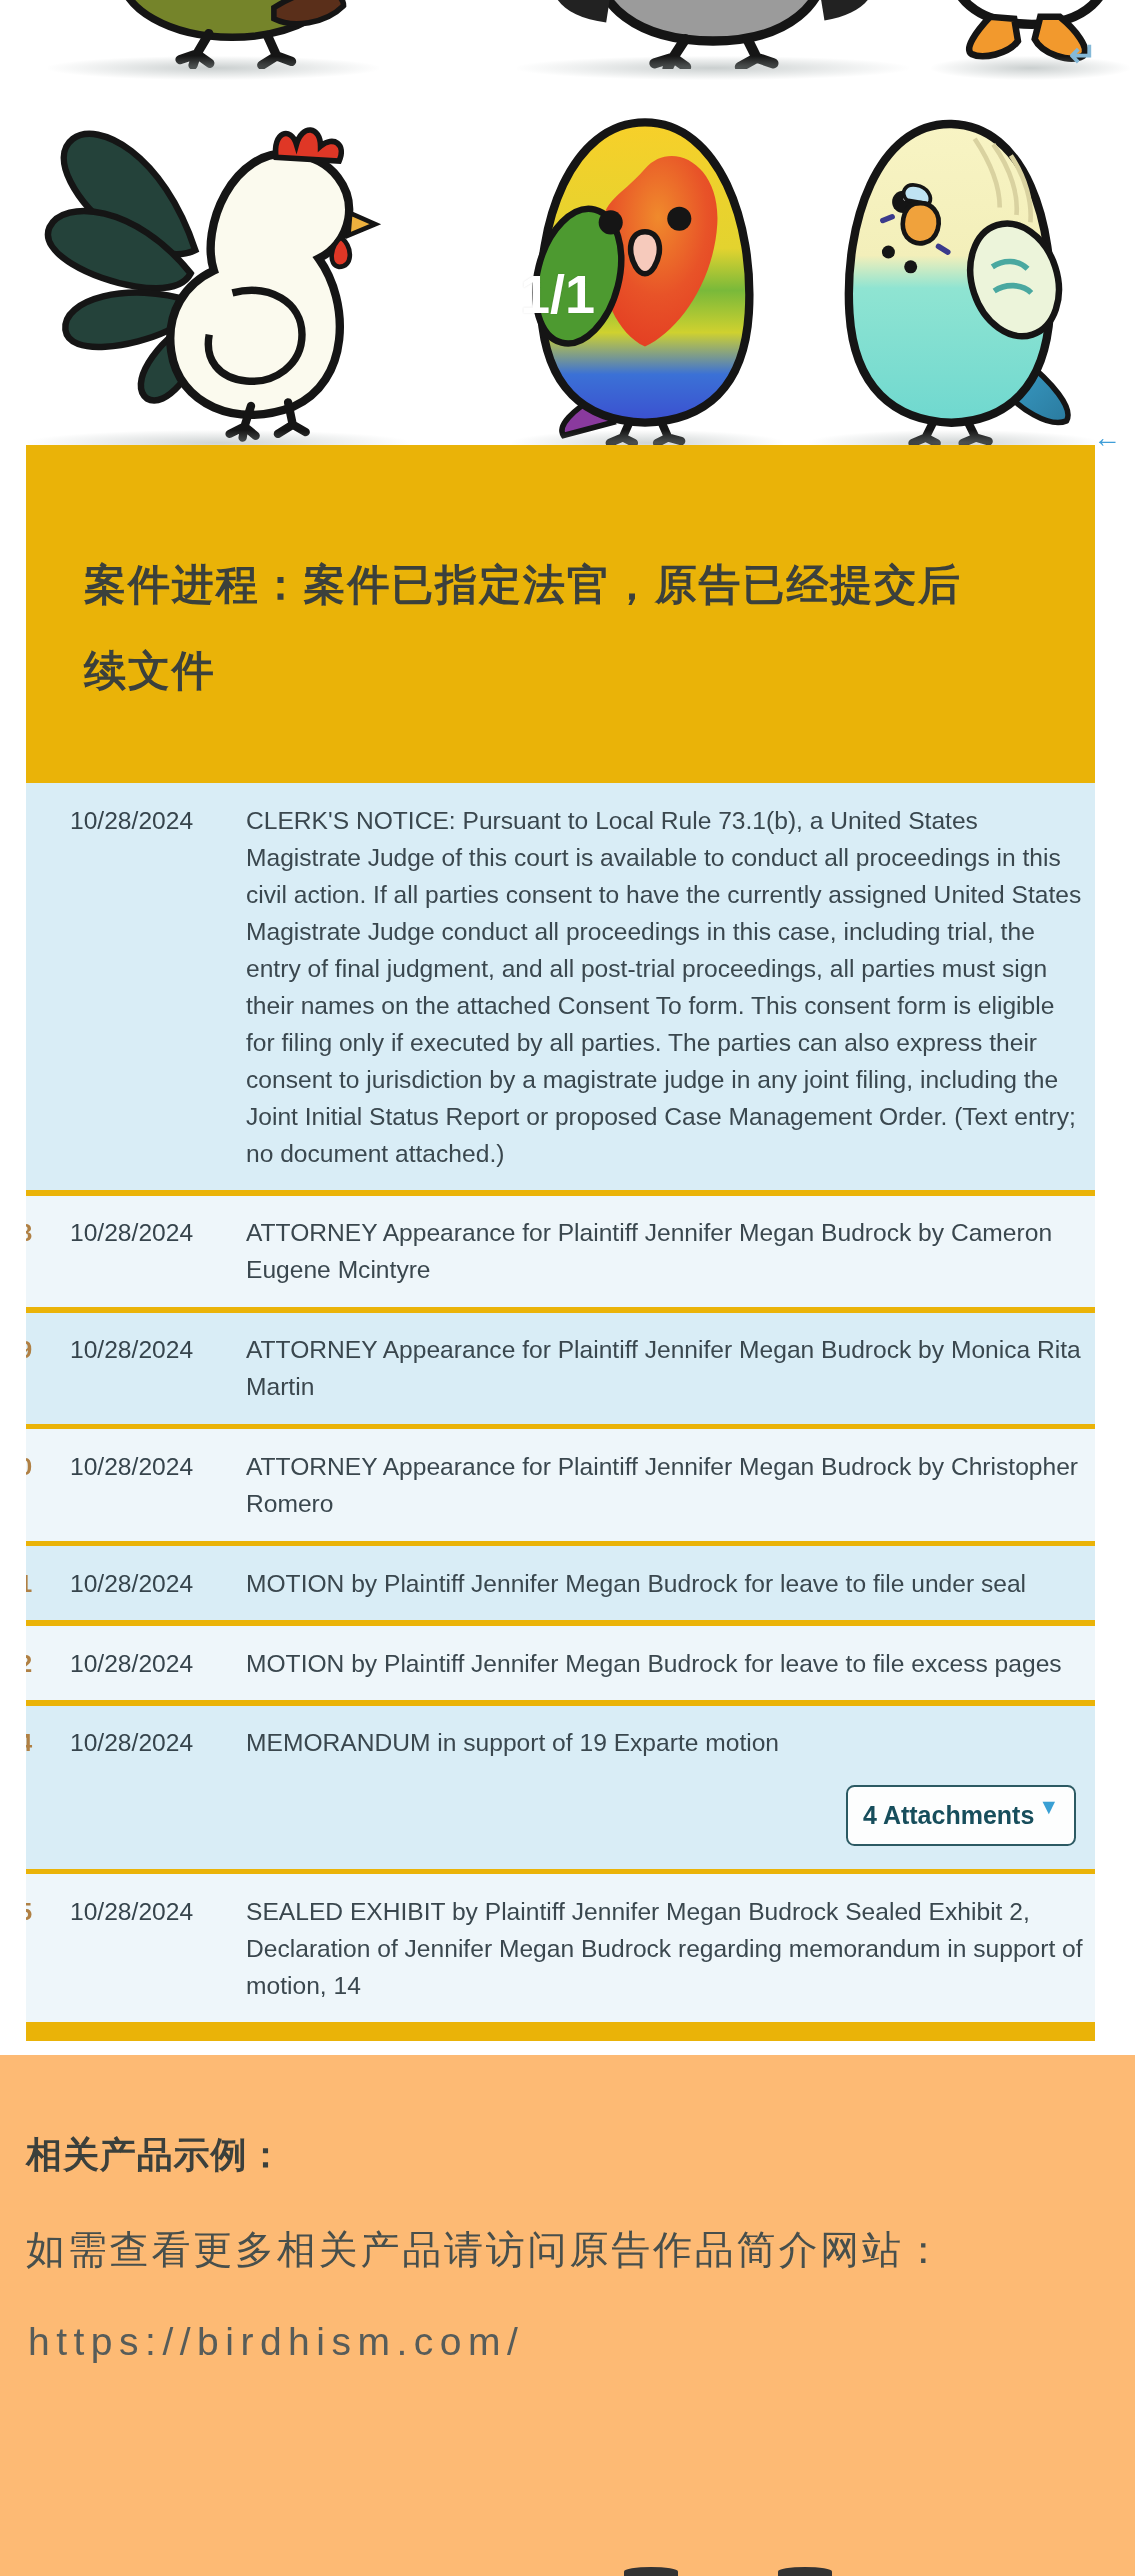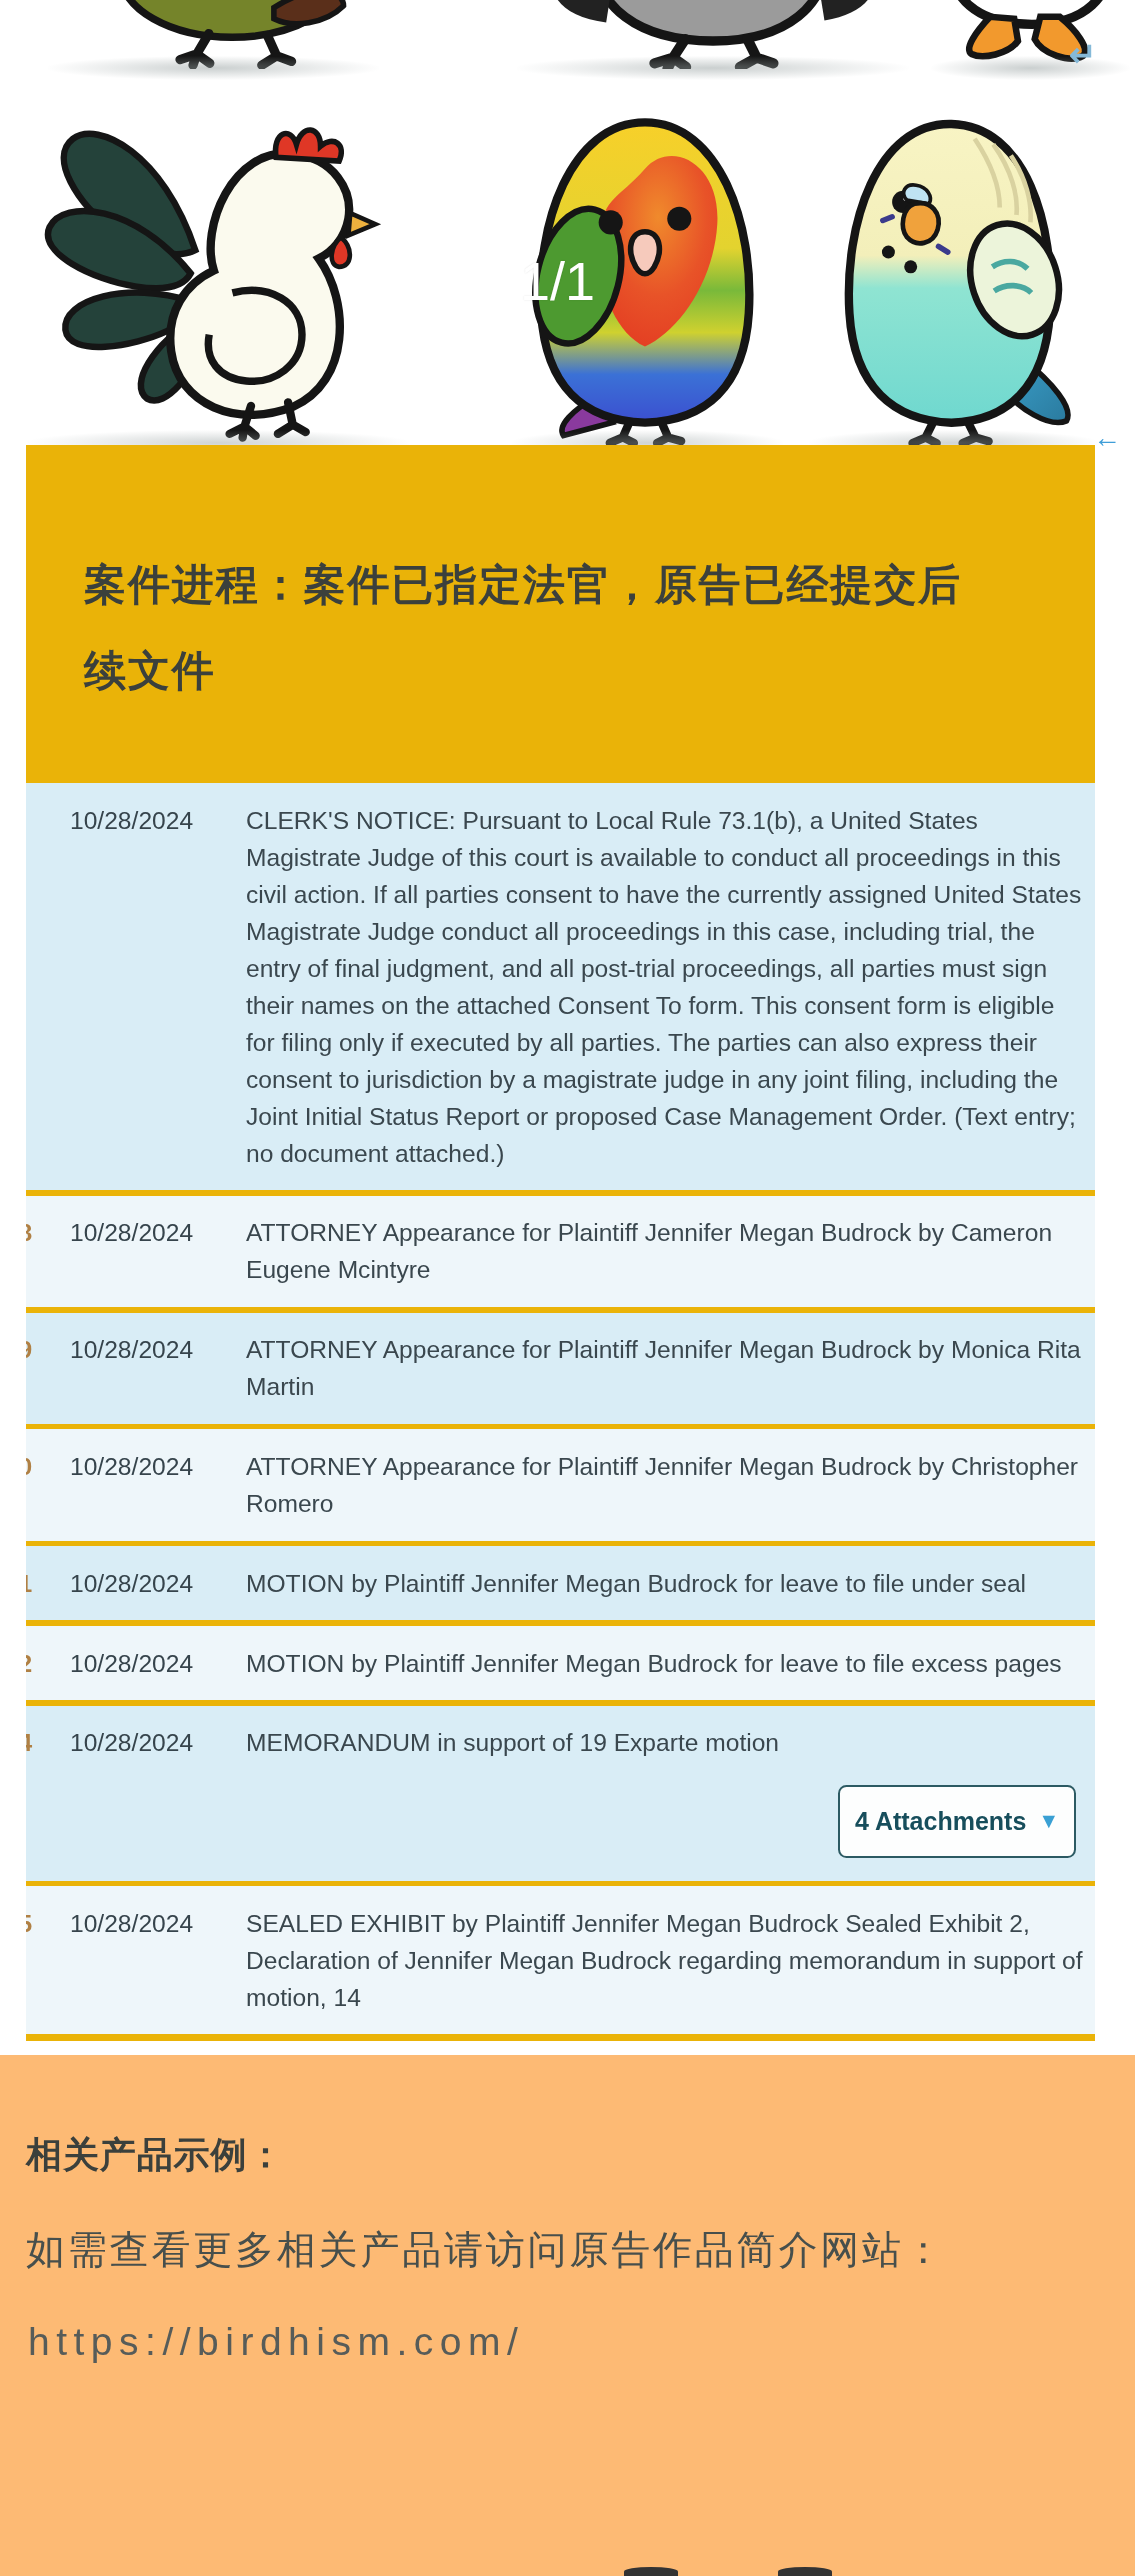--- a/index.html
+++ b/index.html
@@ -11,42 +11,42 @@
   .strip-tile{position:absolute;top:0;height:93px;background:#fff;}
   .tile-shadow{position:absolute;left:3%;right:3%;bottom:13px;height:24px;
       background:radial-gradient(ellipse at center,rgba(150,160,160,.50),rgba(230,233,233,0) 72%);}
   .return-icon{position:absolute;left:1069px;top:35px;font-size:33px;color:#85b9d8;font-weight:700;}
 
   
   .bird-row{position:absolute;left:0;top:111px;width:1136px;height:351px;background:#fff;}
   .bird-tile{position:absolute;top:0;height:345px;}
   .bird-shadow{position:absolute;left:2%;right:2%;bottom:0px;height:26px;
       background:radial-gradient(ellipse at center,rgba(150,160,160,.45),rgba(235,238,238,0) 72%);}
-  .pager-overlay{position:absolute;left:520px;top:139px;color:#ffffff;font-size:54px;
-      font-weight:400;text-shadow:0 0 1.9px rgba(0,0,0,.12);}
+  .pager-overlay{position:absolute;left:520px;top:152px;color:#ffffff;font-size:54px;
+      font-weight:700;text-shadow:0 0 1.9px rgba(0,0,0,.12);}
   .back-arrow{position:absolute;left:1093px;top:422px;font-size:28px;color:#3f9ed8;font-weight:700;}
 
   
   .panel{position:absolute;left:26px;top:445px;width:1069px;height:1596px;
       background:#eab308;overflow:hidden;}
   .case-title{padding:97px 37px 0 58px;font-size:42px;line-height:86px;font-weight:700;
       color:#3b403c;letter-spacing:1.9px;}
 
   
   .table{margin-top:69px;display:flex;flex-direction:column;gap:5.6px;background:transparent;}
   .row{position:relative;padding:18.6px 5.6px 18.6px 220px;font-size:24.6px;line-height:37px;color:#3a474e;}
   .row.blue{background:#d9edf6;}
   .row.light{background:#eef6fa;}
   .num{position:absolute;left:-7.4px;top:18.6px;font-size:24.6px;line-height:37px;
       font-weight:700;color:#b08044;}
   .date{position:absolute;left:44px;top:18.6px;font-size:24.6px;line-height:37px;color:#36444c;}
   .desc{display:block;max-width:849px;}
   .attach-wrap{display:flex;justify-content:flex-end;margin:24px 13px 3.7px 0;}
-  .attach-btn{display:inline-flex;align-items:center;gap:12px;background:#fdfefe;
-      border:2.8px solid #2c5a63;border-radius:8.4px;padding:16px 15px;cursor:pointer;}
+  .attach-btn{display:inline-flex;gap:4px;background:#fdfefe;
+      border:2.8px solid #2c5a63;border-radius:8.4px;padding:10px 15px;cursor:pointer;}
   .attach-label{font-size:25px;font-weight:700;color:#174e5c;}
   .attach-tri{font-size:21.3px;color:#3aa0d4;line-height:1;}
 
   
   .footer{position:absolute;left:0;top:2055px;width:1136px;height:521px;background:#fdba74;}
   .footer-heading{margin:76px 0 0 26px;font-size:36px;font-weight:700;color:#3b403c;letter-spacing:0.9px;}
   .footer-note{margin:43px 0 0 26px;font-size:39px;color:#474f4c;letter-spacing:2.8px;}
   .footer-url{margin:43px 0 0 28px;font-size:39px;color:#575c59;letter-spacing:6.5px;}
   .speck{position:absolute;bottom:0;height:9.3px;background:#333;border-radius:50% 50% 0 0;}
 </style>

